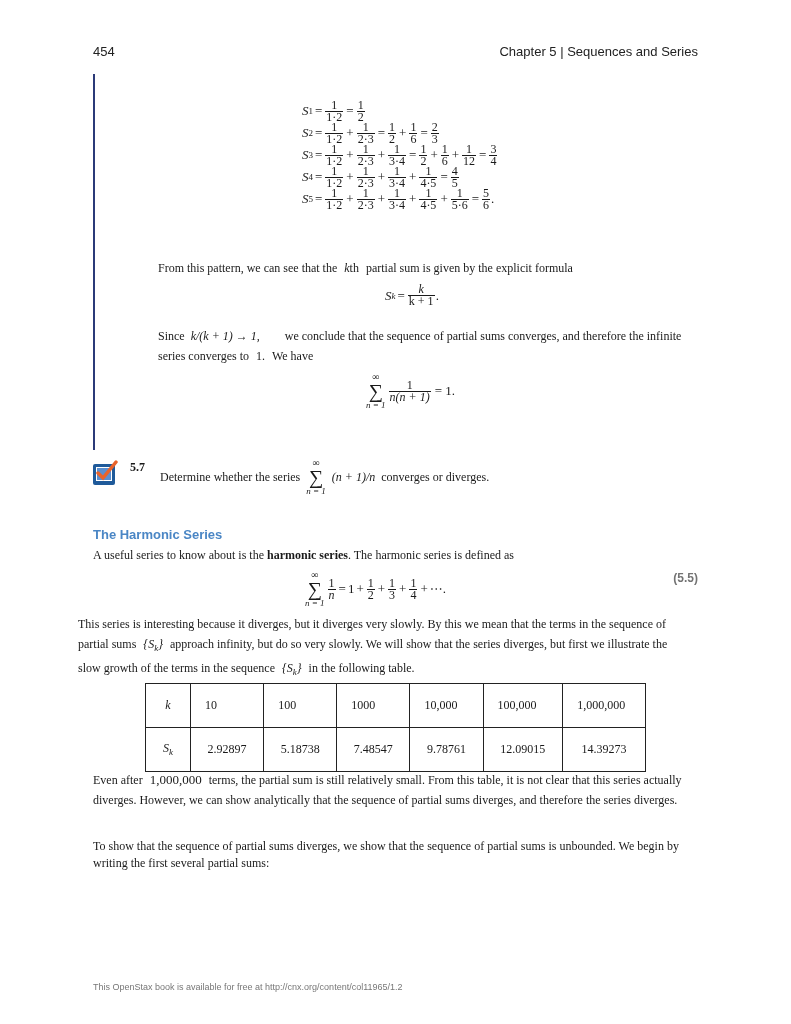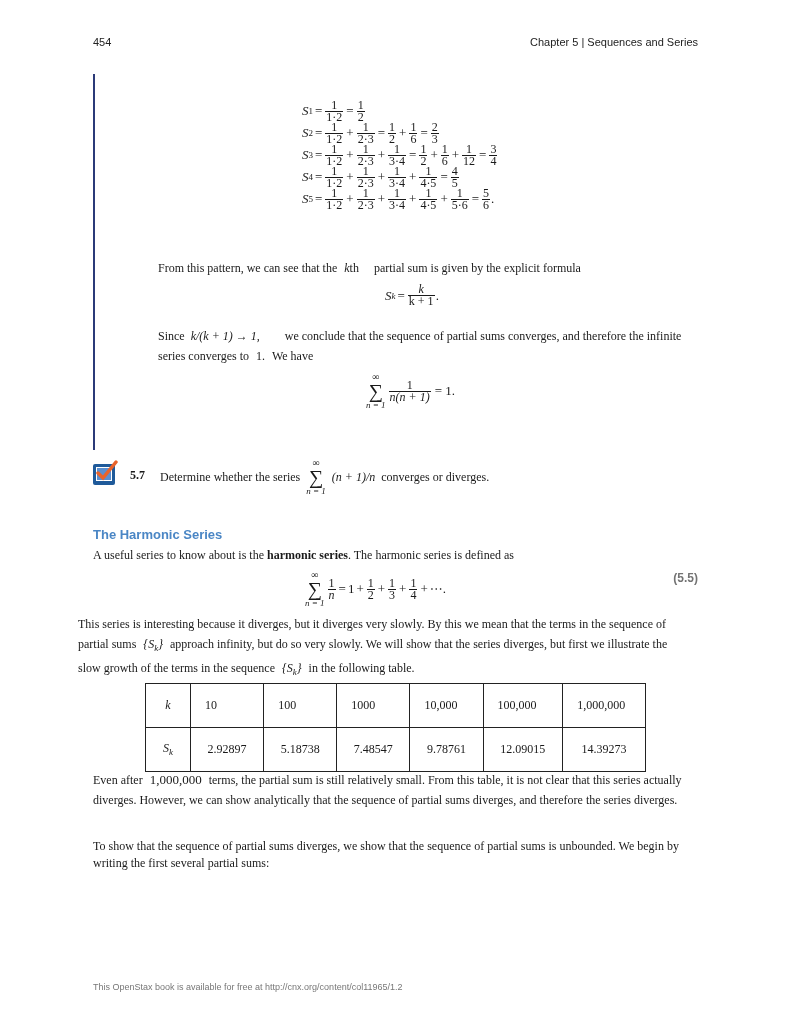--- a/index.html
+++ b/index.html
@@ -1,19 +1,19 @@
 <!DOCTYPE html>
 <html><head>
 <meta charset="utf-8">
 <style>
   html, body { margin:0; padding:0; background:#ffffff; }
   body { width:791px; height:1024px; position:relative; overflow:hidden;
          font-family:"Liberation Serif", serif; color:#1a1a1a; }
   .abs { position:absolute; }
-  .hdr { font-family:"Liberation Sans", sans-serif; font-size:11px; color:#222; top:36px; }
+  .hdr { font-family:"Liberation Sans", sans-serif; font-size:13px; color:#222; top:44px; }
   .page-num { left:93px; }
   .chapter { right:93px; }
   .rule { left:93px; top:74px; width:2px; height:376px; background:#2b3a78; }
 
   .math { font-family:"Liberation Serif", serif; font-size:13px; white-space:nowrap; }
   .mi { font-style:italic; }
   .frac { display:inline-flex; flex-direction:column; align-items:center; vertical-align:middle;
           font-size:12px; line-height:11px; margin:0 1px; }
   .frac .num { padding:0 1px; }
   .frac .den { border-top:1px solid #1a1a1a; padding:0 1px; }
@@ -183,21 +183,21 @@
     <span class="frac">
         <span class="num">5</span>
         <span class="den">6</span>
       </span>.
   </div>
 </div>
 
 <div class="abs para" style="left:158px; top:258px;">
   <span>From this pattern, we can see that the</span>
   <span class="mi" style="margin-left:4px;">k</span><span>th</span>
-  <span style="margin-left:12px;">partial sum is given by the explicit formula</span>
+  <span style="margin-left:4px;">partial sum is given by the explicit formula</span>
 </div>
 
 <div class="abs math" style="left:385px; top:284px; display:flex; align-items:center;">
   <span class="mi">S</span><sub class="mi">k</sub>
   <span class="op">=</span>
   <span class="frac">
       <span class="num mi">k</span>
       <span class="den">k + 1</span>
     </span>.
 </div>
@@ -225,21 +225,21 @@
 </div>
 
 <div class="abs" style="left:92px; top:460px; width:26px; height:26px;">
   <svg width="26" height="26" viewBox="0 0 26 26">
     <rect x="1" y="4" width="22" height="21" rx="2" fill="#1f5a9a"></rect>
     <rect x="4" y="7" width="16" height="14" fill="#ffffff"></rect>
     <rect x="5" y="8" width="14" height="12" fill="#5b8fd0"></rect>
     <path d="M6 13 L11 18 L24 2" stroke="#e8632b" stroke-width="3.5" fill="none" stroke-linecap="round"></path>
   </svg>
 </div>
-<div class="abs" style="left:130px; top:460px; font-size:12px; font-weight:bold;margin-top:8px;">5.7</div>
+<div class="abs" style="left:130px; top:460px; font-size:12px; font-weight:bold;">5.7</div>
 <div class="abs para" style="left:160px; top:458px; display:flex; align-items:center;">
   <span>Determine whether the series</span>
   <span class="sigma" style="margin:0 6px;">
     <span class="top">∞</span>
     <span class="sym">∑</span>
     <span class="bot">n = 1</span>
   </span>
   <span class="mi" style="margin-right:6px;">(n + 1)/n</span>
   <span>converges or diverges.</span>
 </div>

